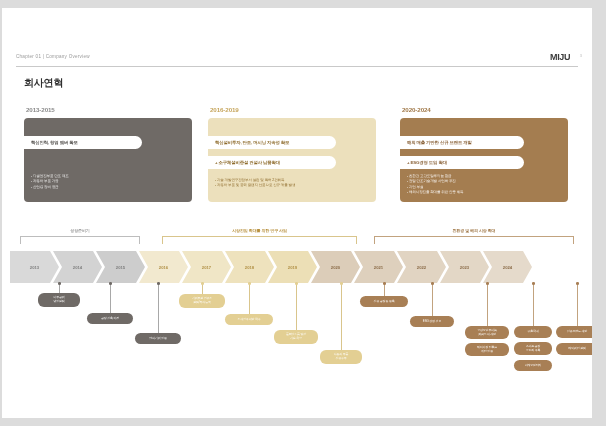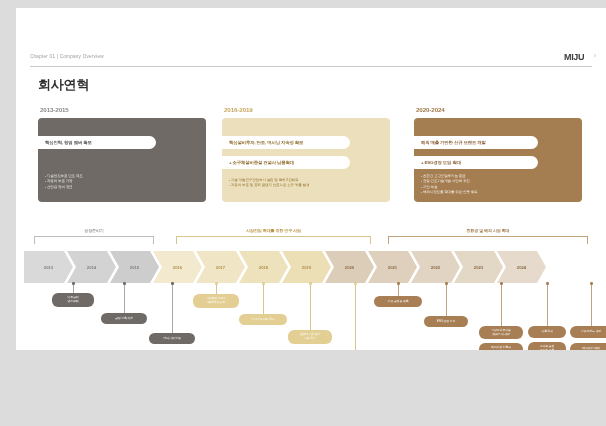--- a/index.html
+++ b/index.html
@@ -3,22 +3,22 @@
 <meta charset="utf-8">
 <style>
   html,body{margin:0;padding:0;}
   body{
     width:606px;height:426px;
     background:#dcdcdc;
     font-family:"Liberation Sans", sans-serif;
     overflow:hidden;
   }
   .slide{
-    position:absolute;left:16px;top:8px;
-    width:590px;height:342px;
+    position:absolute;left:2px;top:8px;
+    width:590px;height:410px;
     background:#ffffff;
     overflow:hidden;
   }
   .hdr-rule{
     position:absolute;left:14px;top:58px;width:562px;height:1px;
     background:#c9c9c9;
   }
   .hdr-crumb{
     position:absolute;left:14px;top:46px;
     font-size:4.6px;color:#9a9a9a;letter-spacing:.25px;
@@ -27,21 +27,21 @@
     position:absolute;right:22px;top:44px;
     font-size:9px;font-weight:bold;color:#3c3c3c;
     letter-spacing:-.4px;
   }
   .pgnum{
     position:absolute;right:10px;top:45px;
     font-size:4px;color:#bdbdbd;
   }
   .slide-title{
     position:absolute;left:22px;top:68px;
-    font-size:13px;font-weight:bold;color:#2f2f2f;
+    font-size:10px;font-weight:bold;color:#2f2f2f;
     letter-spacing:-.2px;
   }
 
   
   .card-wrap{position:absolute;}
   .card-year{
     position:absolute;top:0;left:2px;
     font-size:6.2px;font-weight:bold;letter-spacing:-.1px;
   }
   .card-box{

